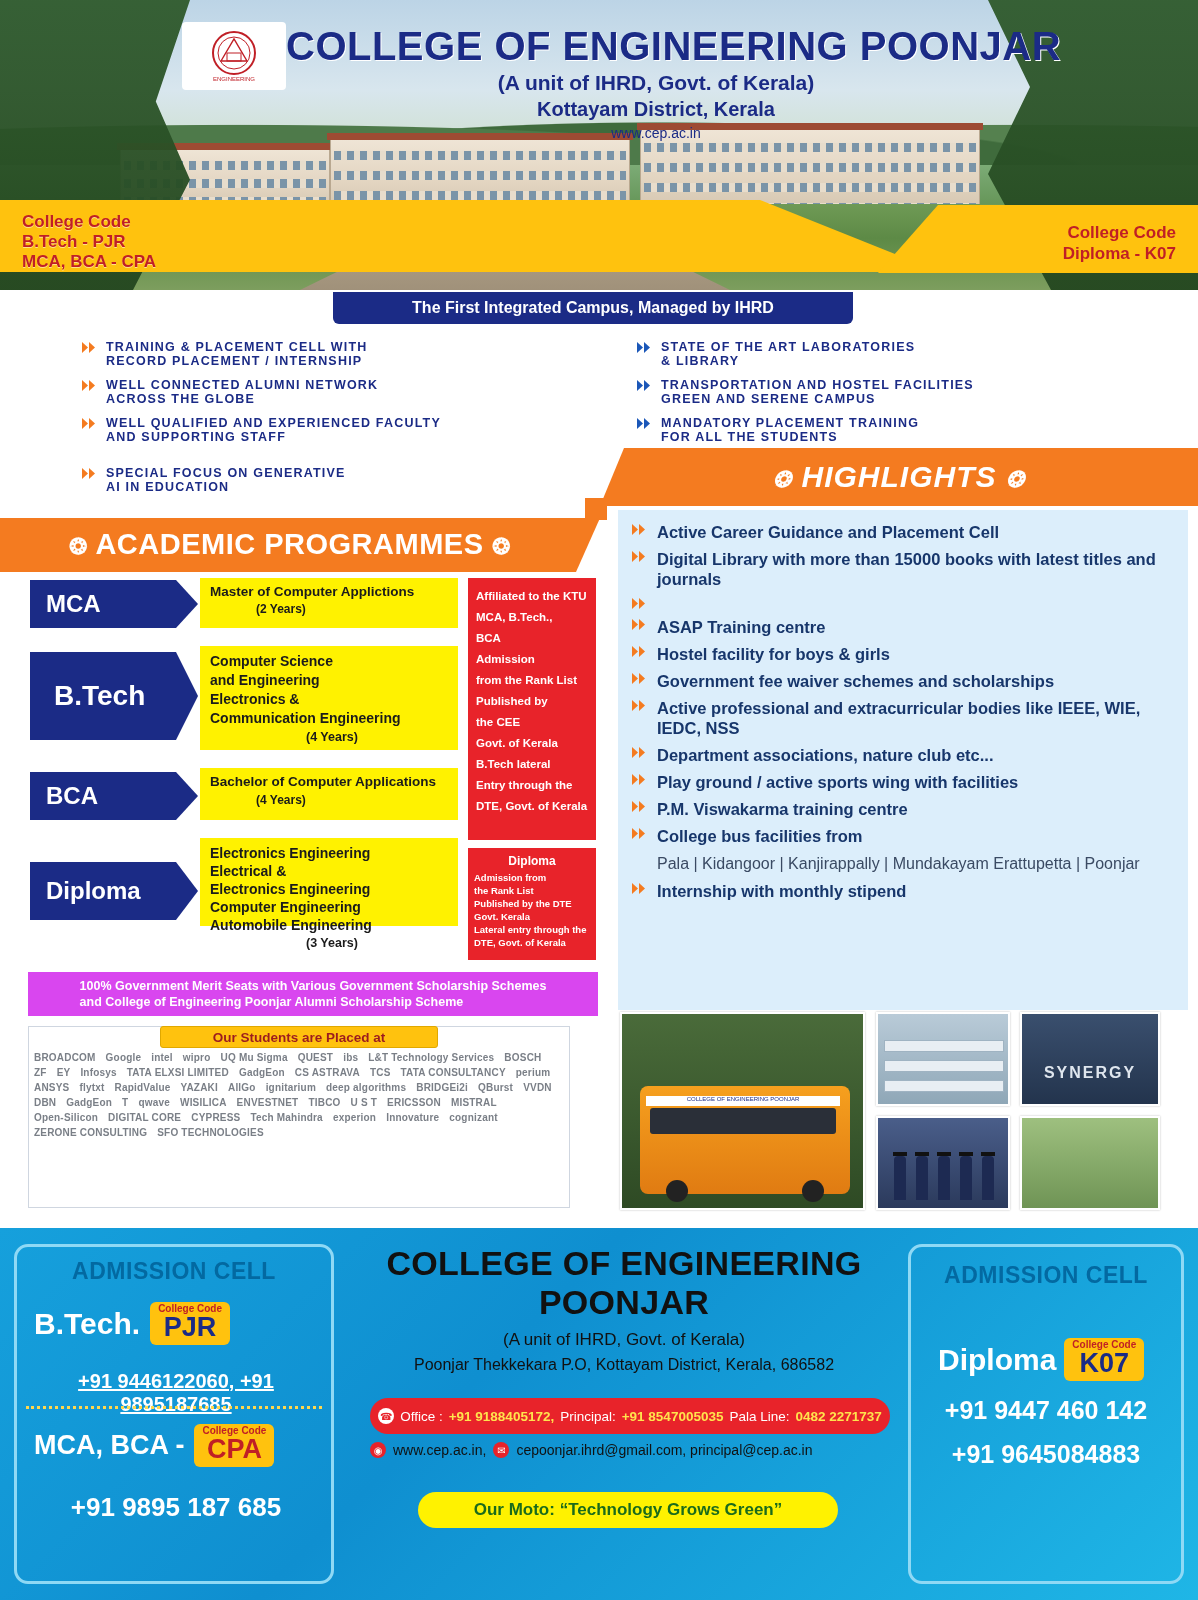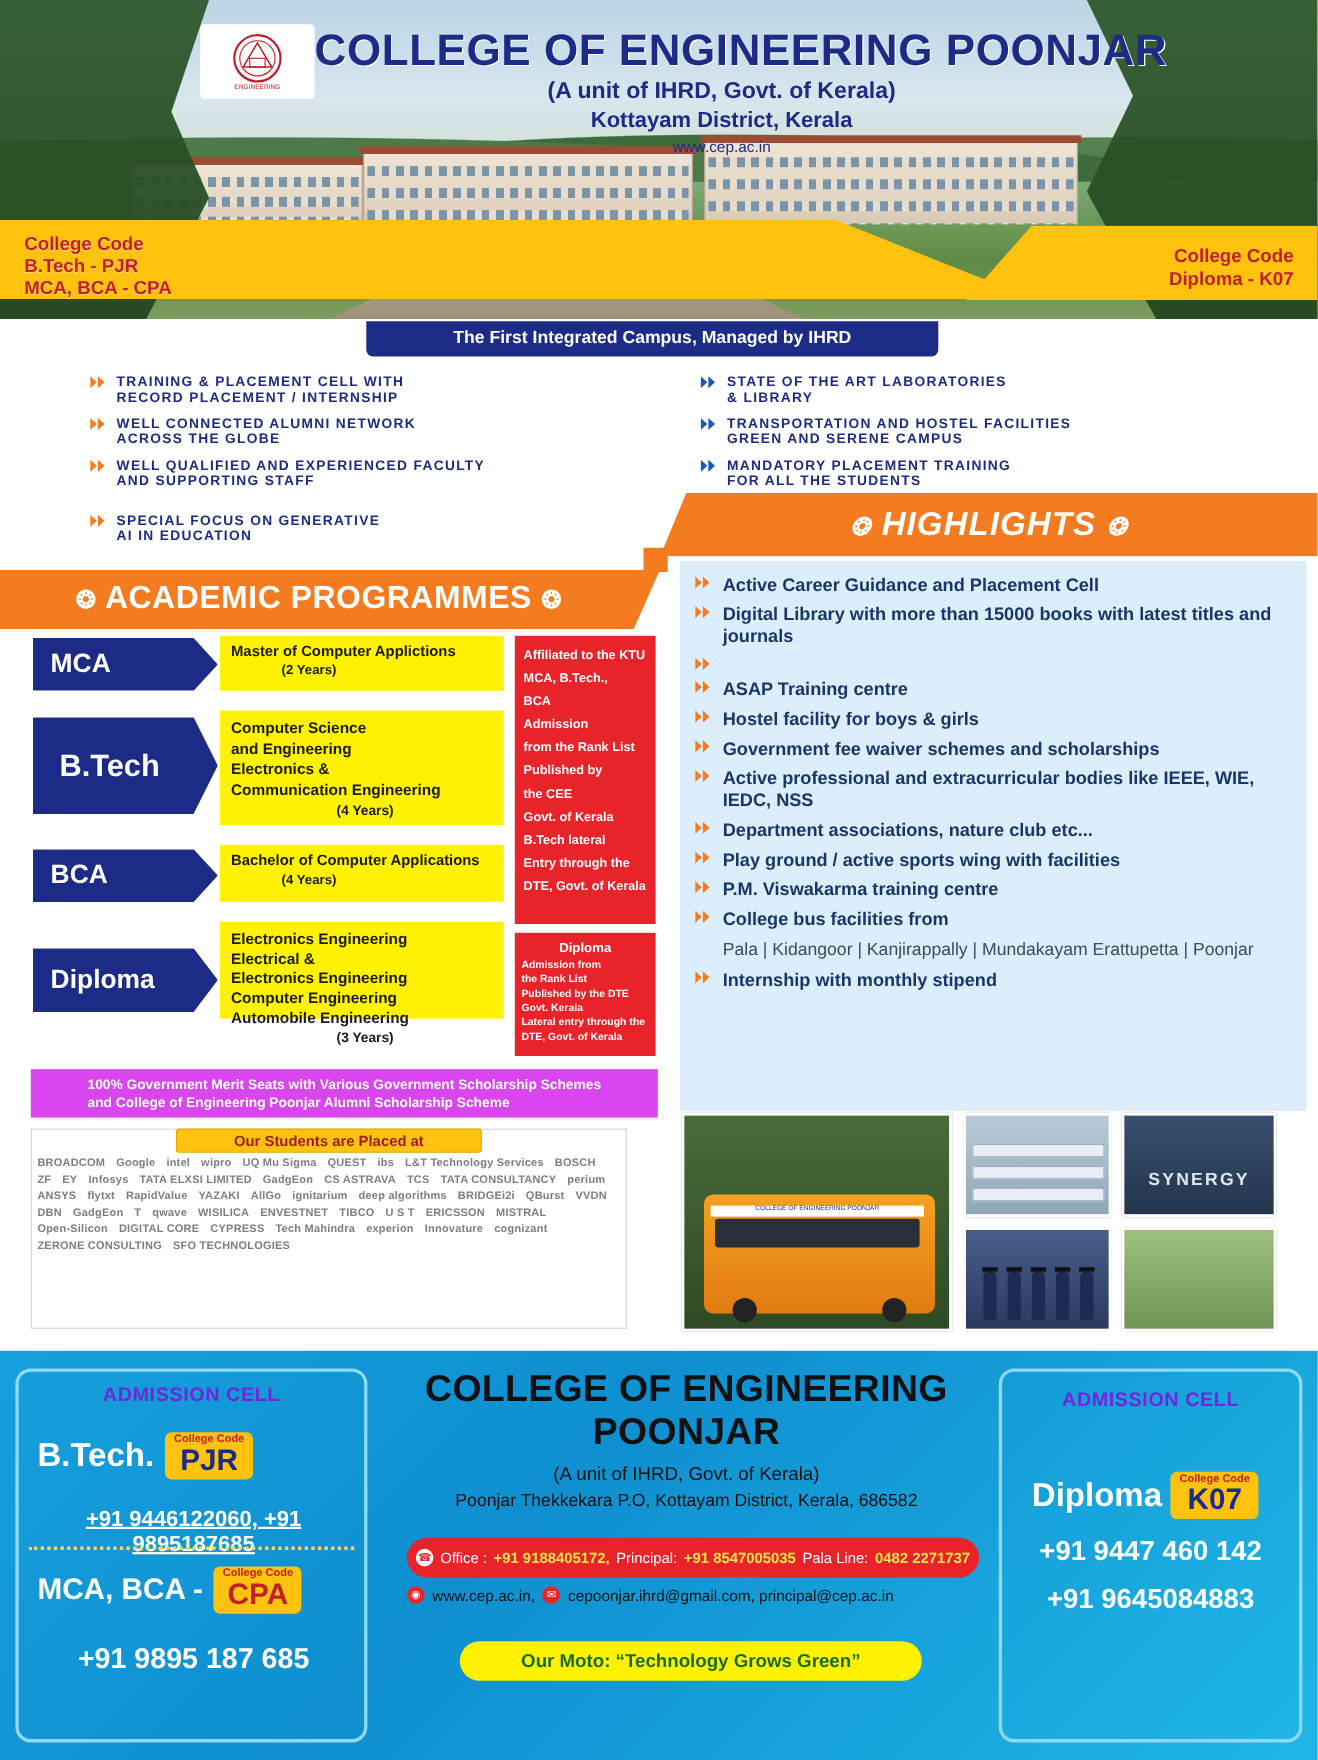--- a/index.html
+++ b/index.html
@@ -198,21 +198,21 @@
   
   .footer {
     position:absolute; left:0; top:1228px; width:1198px; height:372px;
     background: linear-gradient(135deg,#16a0dc 0%, #0f8fd0 40%, #1fb6e6 100%);
   }
   .fcard {
     position:absolute; border:3px solid #8fd9f5; border-radius:14px;
   }
   .fcard-l { left:14px; top:1244px; width:320px; height:340px; }
   .fcard-r { left:908px; top:1244px; width:276px; height:340px; }
-  .adm-title { text-align:center; color:#6d28d9; font-weight:bold; font-size:18px; letter-spacing:.5px; }
+  .adm-title { text-align:center; color:#0369a1; font-weight:bold; font-size:23px; letter-spacing:.5px; }
 
   .cc-badge {
     display:inline-block; background:#ffc20e; border-radius:6px; padding:2px 8px 4px; text-align:center;
     line-height:1;
   }
   .cc-top { font-size:10px; color:#c01f26; font-weight:bold; display:block; }
   .cc-code { font-size:27px; color:#1b2b86; font-weight:bold; display:block; }
 
   .fmid { position:absolute; left:350px; top:1244px; width:548px; text-align:center; }
   .fmid h1 { font-size:34px; color:#111; font-weight:bold; letter-spacing:.3px; }

